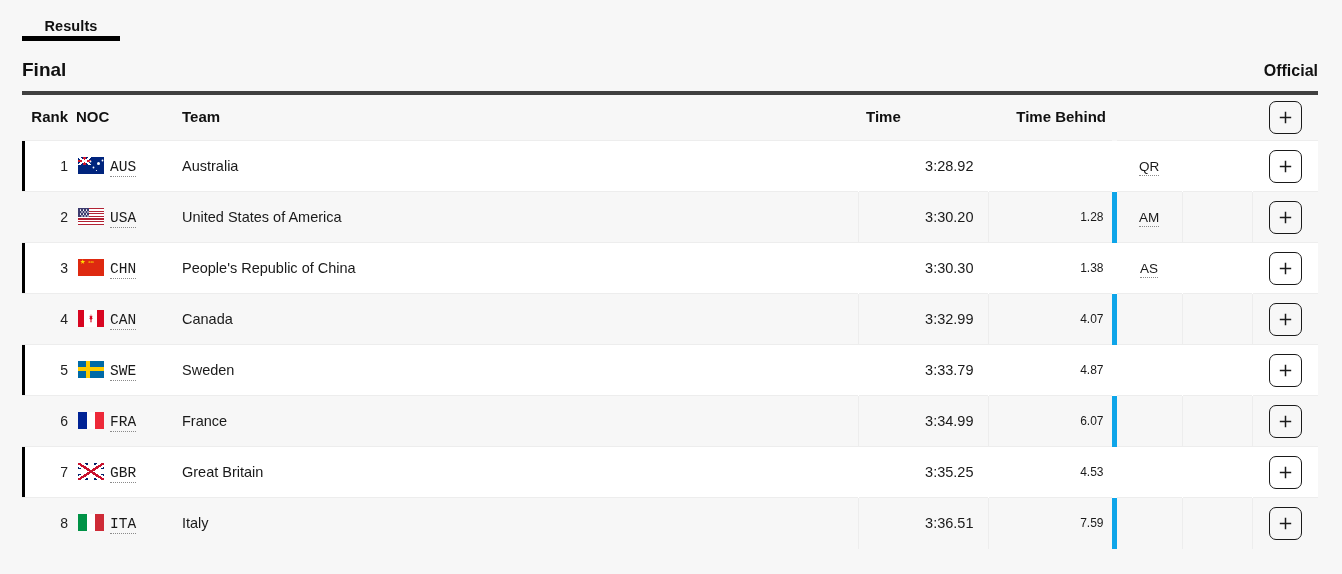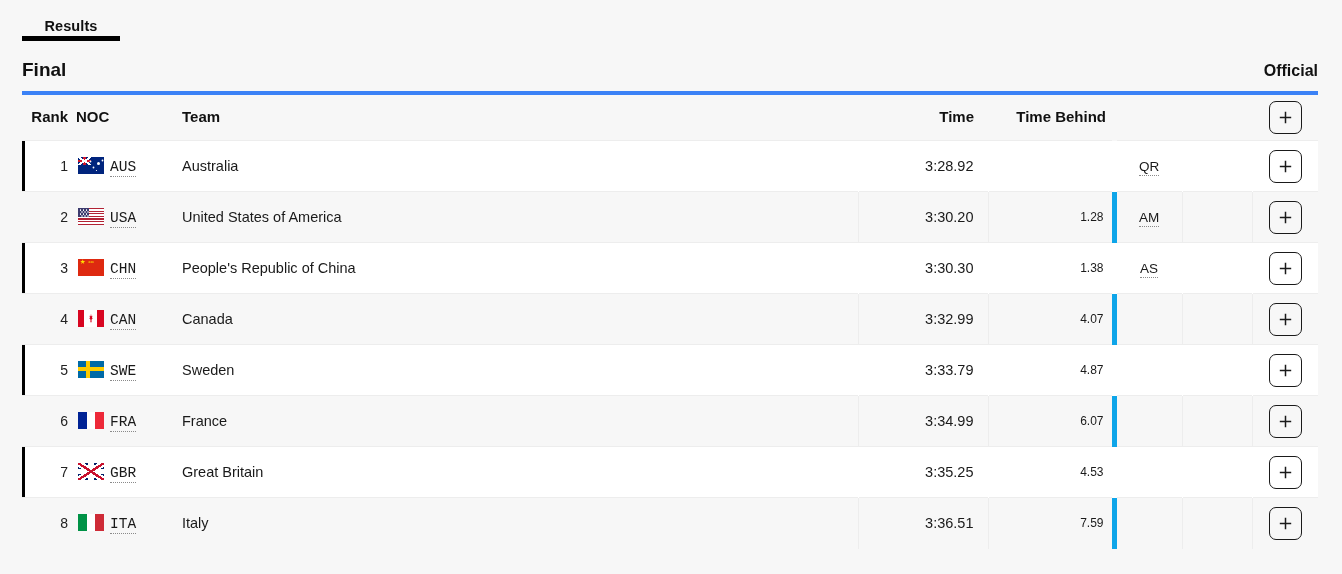--- a/index.html
+++ b/index.html
@@ -41,21 +41,21 @@
     background: #000;
   }
 
   
   .section-head {
     margin: 0 24px 0 22px;
     padding: 14px 0 10px 0;
     display: flex;
     align-items: baseline;
     justify-content: space-between;
-    border-bottom: 4px solid #3b82f6;
+    border-bottom: 4px solid #404040;
   }
   .section-title {
     font-size: 19px;
     font-weight: bold;
     color: #111;
   }
   .section-status {
     font-size: 16px;
     font-weight: bold;
     color: #111;
@@ -87,21 +87,21 @@
     font-size: 15px;
     font-weight: bold;
     color: #111;
     padding: 10px 8px 12px 8px;
     vertical-align: middle;
     white-space: nowrap;
   }
   thead th.th-rank   { text-align: right; padding-right: 4px; }
   thead th.th-noc    { text-align: left;  padding-left: 4px; margin-left: 40px;  }
   thead th.th-team   { text-align: left;  padding-left: 10px; }
-  thead th.th-time   { text-align: right; padding-right: 14px;}
+  thead th.th-time   { text-align: left; padding-right: 14px;}
   thead th.th-behind { text-align: right; padding-right: 8px; }
   thead th.th-blank  { }
   thead th.th-plus   { text-align: center; padding: 6px 0; }
 
   tbody tr {
     height: 51px;
   }
   tbody tr.odd  { background: #ffffff; }
   tbody tr.even { background: #f7f7f7; }
 

